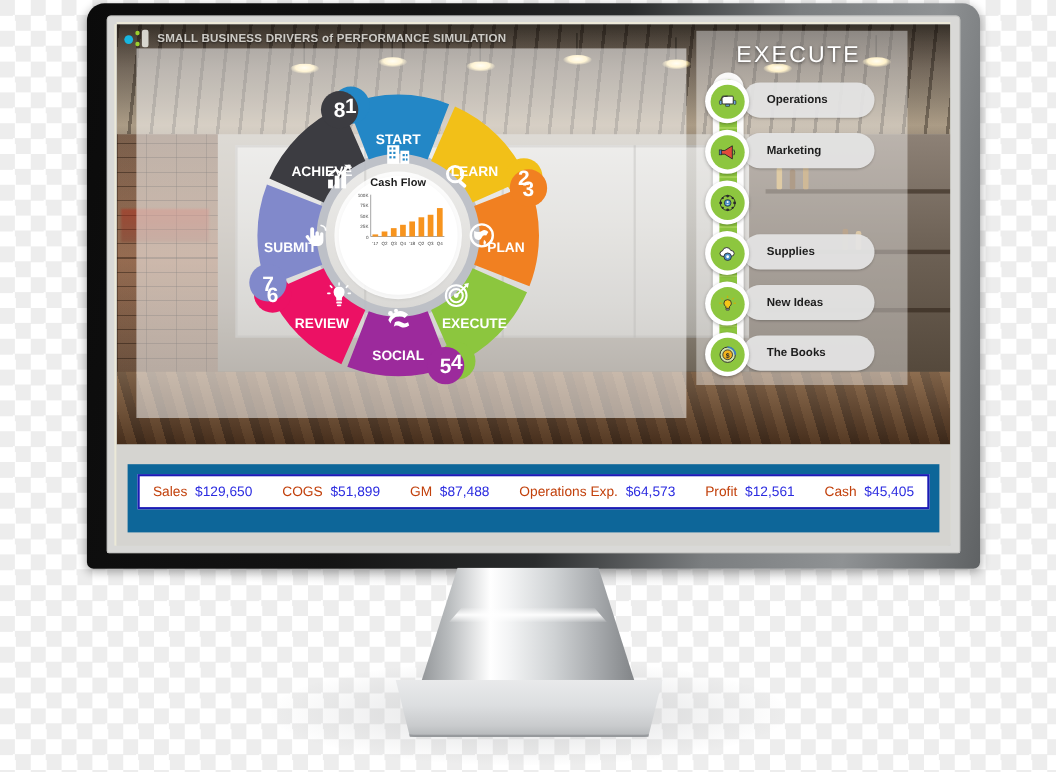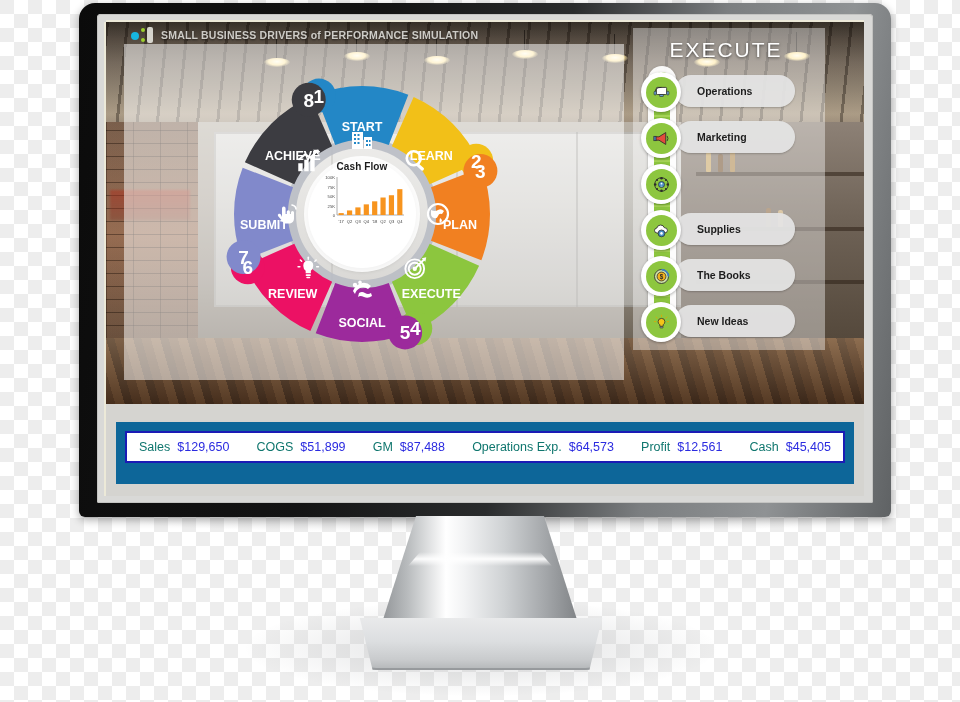--- a/index.html
+++ b/index.html
@@ -106,21 +106,21 @@
     background:rgba(255,255,255,.52);
   }
   .overlay-right{
     position:absolute;left:527px;top:6px;width:192px;height:322px;
     background:rgba(255,255,255,.40);
   }
 
   
   .app-header{
     position:absolute;left:0;top:0;width:100%;height:26px;
-    display:flex;align-items:center;gap:5px;padding-left:24px;
+    display:flex;align-items:center;gap:5px;padding-left:6px;
     box-sizing:border-box;
     z-index:6;
   }
   .app-logo{position:relative;width:26px;height:20px;flex:none;}
   .dotc{position:absolute;border-radius:50%;}
   .app-title{
     color:#f2f2ee;font-size:10.5px;letter-spacing:.2px;font-weight:700;
     text-shadow:0 1px 2px rgba(0,0,0,.75);
     white-space:nowrap;
     mix-blend-mode:screen;opacity:.78;
@@ -200,21 +200,21 @@
     position:absolute;left:10px;top:18px;width:calc(100% - 20px);height:62px;
     background:#0d6699;
   }
   .fin-box{
     position:absolute;left:9px;top:9px;width:calc(100% - 18px);height:32px;
     background:#ffffff;border:2px solid #1b1bb5;
     display:flex;align-items:center;justify-content:space-between;
     padding:0 12px;box-sizing:border-box;
   }
   .fin-cell{display:flex;align-items:baseline;gap:7px;white-space:nowrap;}
-  .fin-k{font-size:12.5px;color:#0f766e;}
+  .fin-k{font-size:12.5px;color:#c2410c;}
   .fin-v{font-size:12.5px;color:#2b2be0;}
 
   
   .stand-neck{
     position:absolute;left:380px;top:516px;width:200px;height:113px;
     background:linear-gradient(90deg,#8f9295 0%,#b9bcbe 14%,#ffffff 33%,#f2f3f4 42%,#cfd2d4 62%,#a5a8ab 82%,#7e8184 100%);
     clip-path:polygon(18% 0%, 82% 0%, 100% 100%, 0% 100%);
   }
   .stand-neck-hl{
     position:absolute;left:380px;top:552px;width:200px;height:14px;
@@ -524,53 +524,53 @@
                         <svg viewBox="0 0 20 20" width="17" height="17">
                           <path d="M5 13 q-3.2 0 -3.2 -3 q0 -2.6 2.8 -3 q.6 -3.4 4.4 -3.4 q3.4 0 4.2 3 q3.8 .2 3.8 3.2 q0 3.2 -3.6 3.2 z" fill="#ffffff" stroke="#2a2a2a" stroke-width="1"></path>
                           <circle cx="10" cy="13.4" r="4" fill="#4a90c8" stroke="#2a2a2a" stroke-width=".9"></circle>
                           <circle cx="10" cy="13.4" r="1.5" fill="#ffffff"></circle>
                         </svg>
                       </div>
                     </div>
                   </div>
                   <div class="exec-item">
                     <div class="exec-pill">
-                      <span class="exec-pill-label">The Books</span>
-                    </div>
-                    <div class="exec-bullet">
-                      <div class="exec-bullet-in">
-                        <svg viewBox="0 0 20 20" width="17" height="17">
-                          <circle cx="10" cy="10" r="8.2" fill="#cfe3a8" stroke="#2a2a2a" stroke-width="1"></circle>
-                          <circle cx="10" cy="10" r="5.2" fill="#f2b21e" stroke="#2a2a2a" stroke-width=".9"></circle>
-                          <text x="10" y="13.4" font-size="7.4" font-family="Liberation Sans, sans-serif" font-weight="700" text-anchor="middle" fill="#2a2a2a">$</text>
-                          <path d="M10 1.8 A8.2 8.2 0 0 1 18.2 10" fill="none" stroke="#3f7fbf" stroke-width="2"></path>
-                        </svg>
-                      </div>
-                    </div>
-                  </div>
-                  <div class="exec-item">
-                    <div class="exec-pill">
                       <span class="exec-pill-label">New Ideas</span>
                     </div>
                     <div class="exec-bullet">
                       <div class="exec-bullet-in">
                         <svg viewBox="0 0 20 20" width="17" height="17">
                           <path d="M10 5.2 q-4 0 -4 3.8 q0 2.2 2 3.6 v1.8 h4 v-1.8 q2 -1.4 2 -3.6 q0 -3.8 -4 -3.8 z" fill="#f5c518" stroke="#2a2a2a" stroke-width=".9"></path>
                           <rect x="8.2" y="15" width="3.6" height="1.5" rx=".6" fill="#9a9a9a" stroke="#2a2a2a" stroke-width=".6"></rect>
                           <g stroke="#e0a800" stroke-width="1" stroke-linecap="round">
                             <path d="M10 1.4 V3"></path>
                             <path d="M3.6 3.6 L4.8 4.8"></path>
                             <path d="M16.4 3.6 L15.2 4.8"></path>
                             <path d="M1.6 9 H3.2"></path>
                             <path d="M18.4 9 H16.8"></path>
                           </g>
                         </svg>
                       </div>
                     </div>
                   </div>
+                  <div class="exec-item">
+                    <div class="exec-pill">
+                      <span class="exec-pill-label">The Books</span>
+                    </div>
+                    <div class="exec-bullet">
+                      <div class="exec-bullet-in">
+                        <svg viewBox="0 0 20 20" width="17" height="17">
+                          <circle cx="10" cy="10" r="8.2" fill="#cfe3a8" stroke="#2a2a2a" stroke-width="1"></circle>
+                          <circle cx="10" cy="10" r="5.2" fill="#f2b21e" stroke="#2a2a2a" stroke-width=".9"></circle>
+                          <text x="10" y="13.4" font-size="7.4" font-family="Liberation Sans, sans-serif" font-weight="700" text-anchor="middle" fill="#2a2a2a">$</text>
+                          <path d="M10 1.8 A8.2 8.2 0 0 1 18.2 10" fill="none" stroke="#3f7fbf" stroke-width="2"></path>
+                        </svg>
+                      </div>
+                    </div>
+                  </div>
                 </div>
             </div>
           </div>
 
           <div class="below-photo">
             <div class="fin-band">
               <div class="fin-box" id="fin-box">
                   <div class="fin-cell">
                     <span class="fin-k">Sales</span>
                     <span class="fin-v">$129,650</span>

